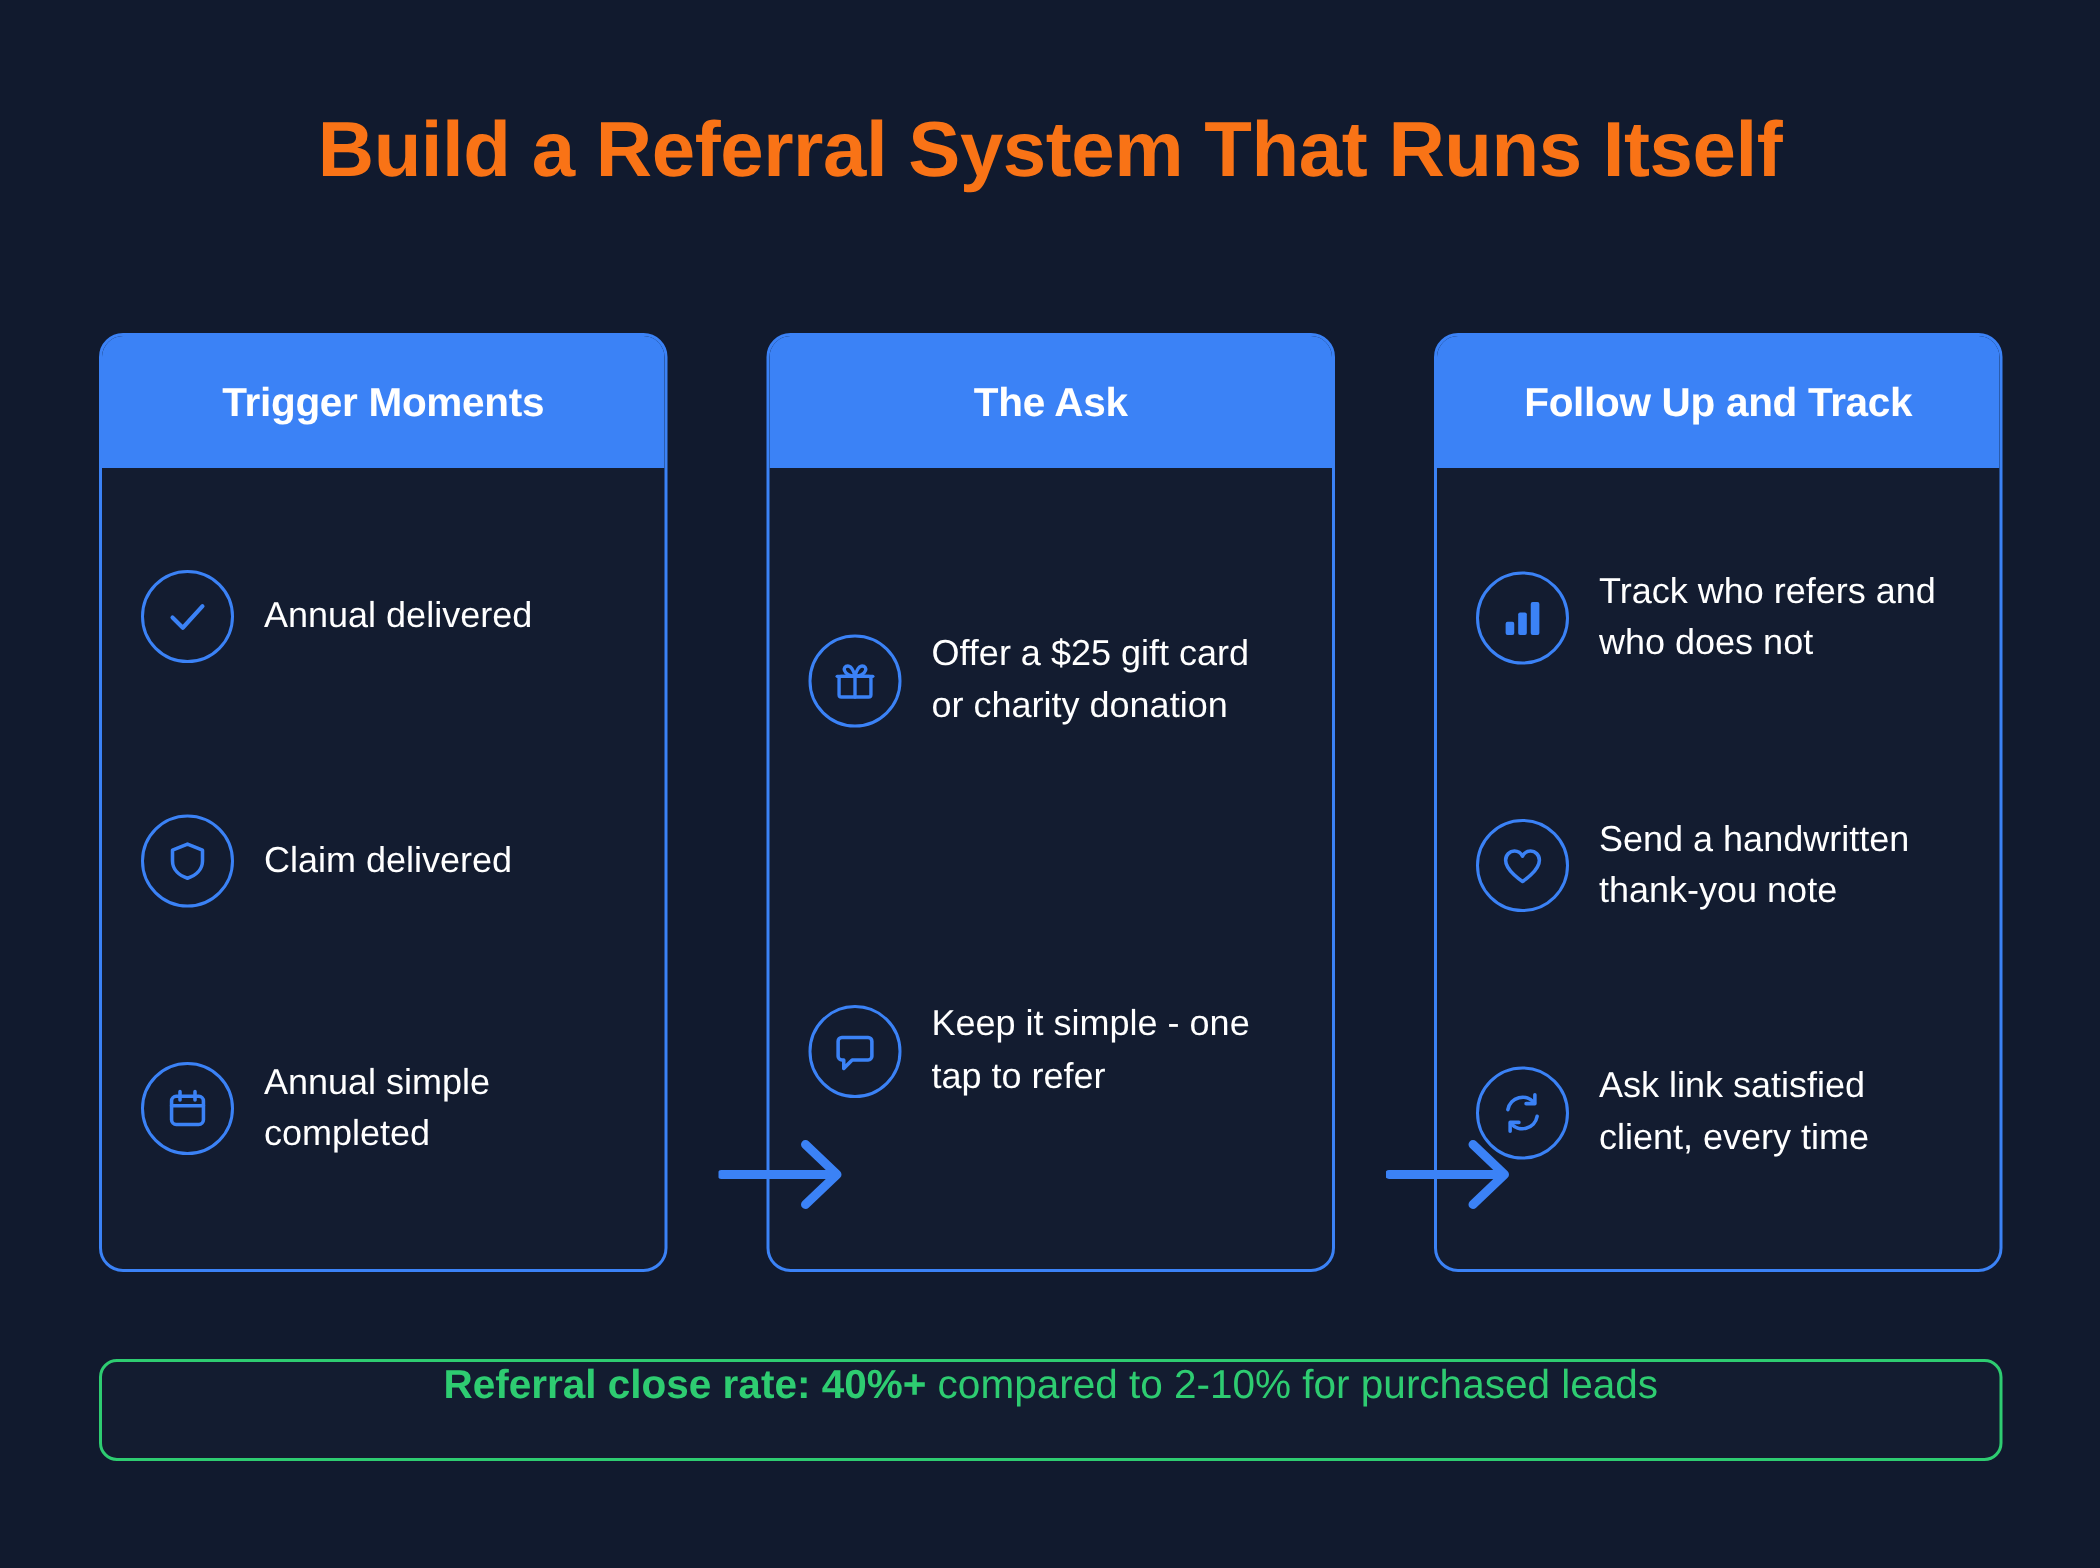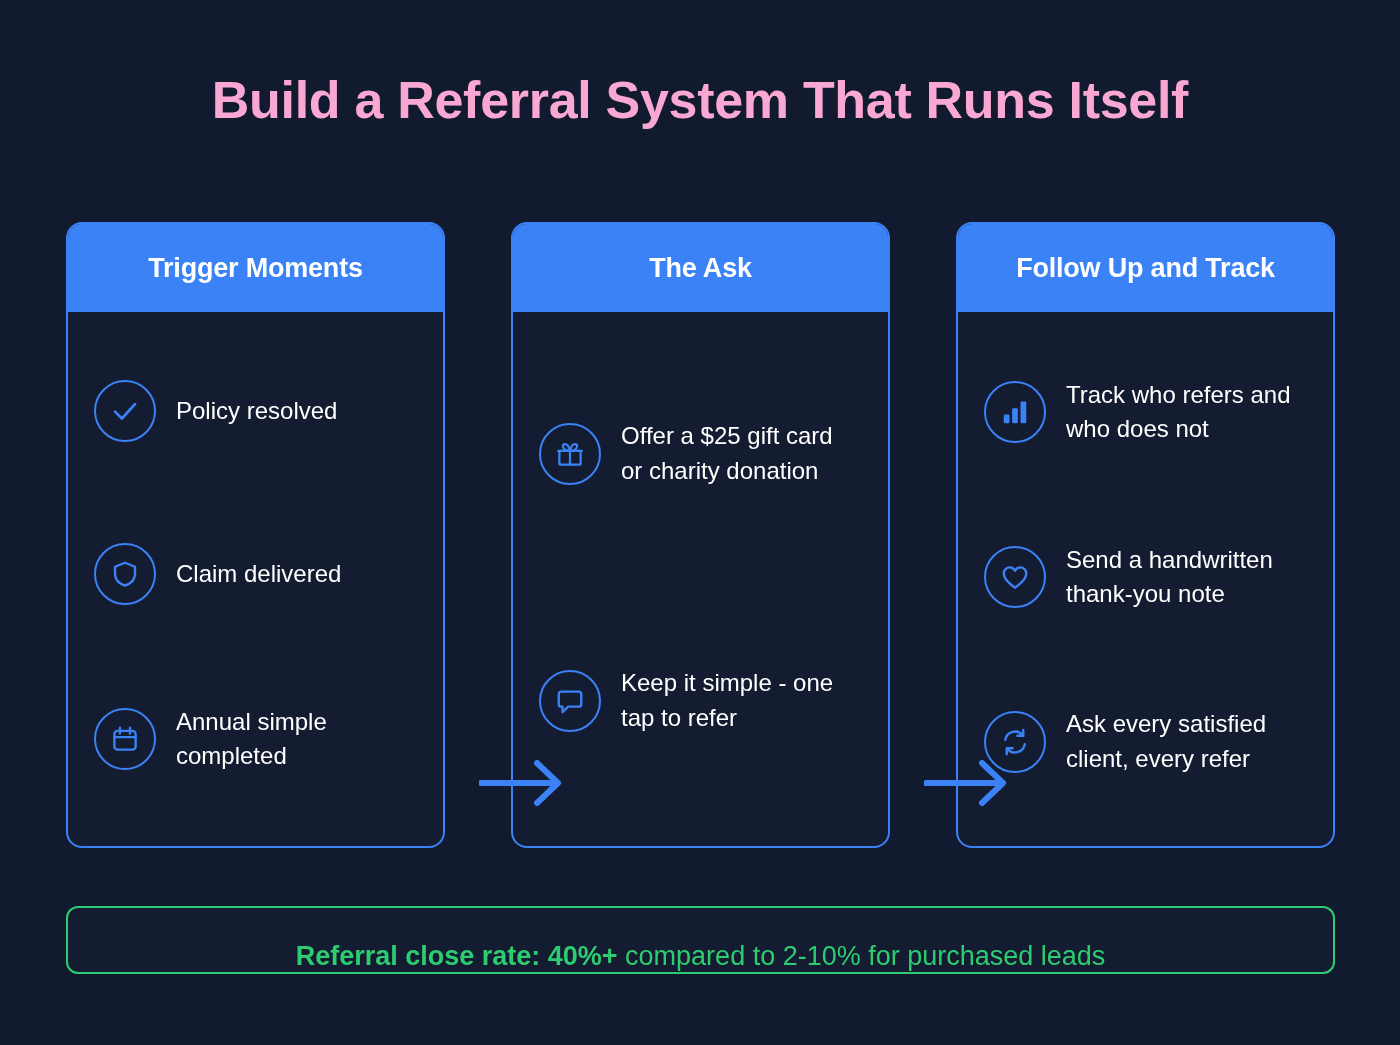--- a/index.html
+++ b/index.html
@@ -20,21 +20,21 @@
   
   .page-title {
     position: absolute;
     left: 0;
     top: 72px;
     width: 1400px;
     text-align: center;
     font-size: 52px;
     font-weight: bold;
     letter-spacing: -0.3px;
-    color: #f9a8d4;
+    color: #f97316;
     line-height: 1.1;
   }
 
   
   .columns {
     position: absolute;
     left: 66px;
     top: 222px;
     width: 1269px;
     height: 626px;
@@ -132,21 +132,21 @@
   .banner {
     position: absolute;
     left: 66px;
     top: 906px;
     width: 1269px;
     height: 68px;
     border: 2px solid #2ecc71;
     border-radius: 12px;
     background: #131c30;
     display: flex;
-    align-items: flex-end;
+    align-items: flex-start;
     justify-content: center;
   }
 
   .banner-text {
     font-size: 27px;
     color: #2ecc71;
     white-space: nowrap;
   }
 
   .banner-text .strong {
@@ -165,21 +165,21 @@
       <div class="card-header-title">Trigger Moments</div>
     </div>
     <div class="card-body">
 
       <div class="item">
         <span class="item-icon">
           <svg viewBox="0 0 24 24" fill="none" stroke="#3b82f6" stroke-width="2.2" stroke-linecap="round" stroke-linejoin="round">
             <polyline points="4,12.5 9.5,18 20,6.5"></polyline>
           </svg>
         </span>
-        <span class="item-text">Policy resolved</span>
+        <span class="item-text">Annual delivered</span>
       </div>
 
       <div class="item">
         <span class="item-icon">
           <svg viewBox="0 0 24 24" fill="none" stroke="#3b82f6" stroke-width="1.9" stroke-linecap="round" stroke-linejoin="round">
             <path d="M12 3 L20 6.2 V12 C20 16.6 16.4 19.8 12 21.2 C7.6 19.8 4 16.6 4 12 V6.2 Z"></path>
           </svg>
         </span>
         <span class="item-text">Claim delivered</span>
       </div>
@@ -259,21 +259,21 @@
 
       <div class="item">
         <span class="item-icon">
           <svg viewBox="0 0 24 24" fill="none" stroke="#3b82f6" stroke-width="1.9" stroke-linecap="round" stroke-linejoin="round">
             <path d="M4.2 10.2 A8 8 0 0 1 18.3 6.6"></path>
             <polyline points="18.6,2.3 18.6,7.0 13.9,7.0"></polyline>
             <path d="M19.8 13.8 A8 8 0 0 1 5.7 17.4"></path>
             <polyline points="5.4,21.7 5.4,17.0 10.1,17.0"></polyline>
           </svg>
         </span>
-        <span class="item-text">Ask every satisfied client, every refer</span>
+        <span class="item-text">Ask link satisfied client, every time</span>
       </div>
 
     </div>
   </div>
 
   <div class="arrow a1">
     <svg viewBox="0 0 88 54" fill="none" stroke="#3b82f6" stroke-width="6" stroke-linecap="round" stroke-linejoin="round">
       <line x1="2" y1="27" x2="78" y2="27"></line>
       <polyline points="58,7 79,27 58,47"></polyline>
     </svg>

